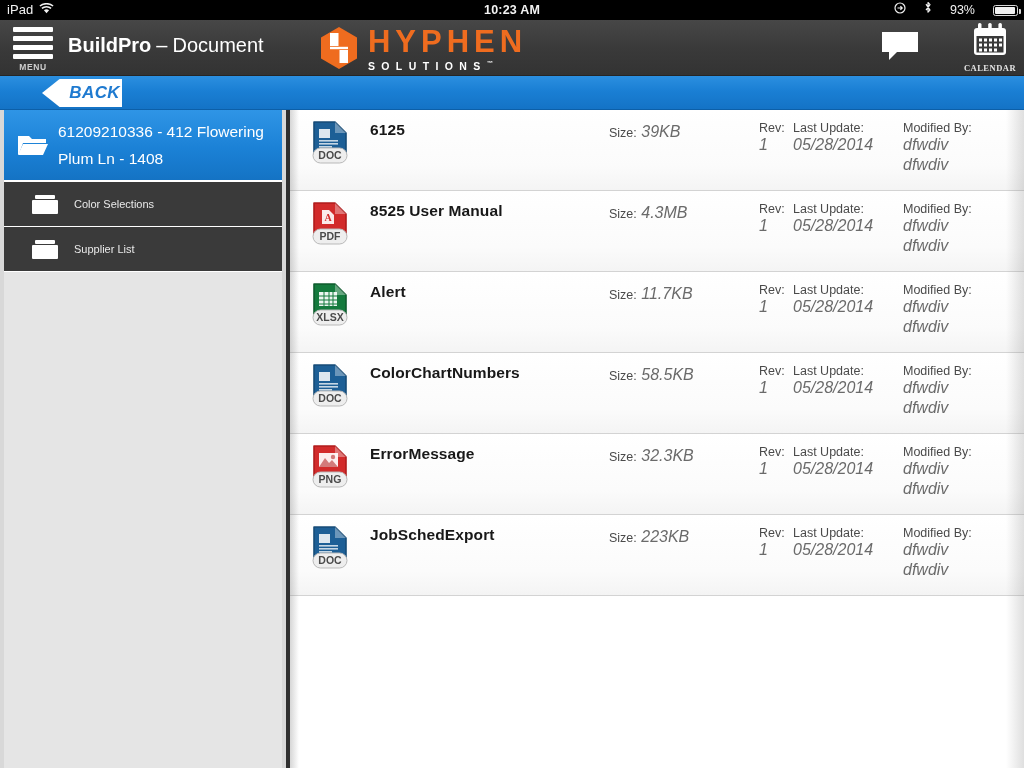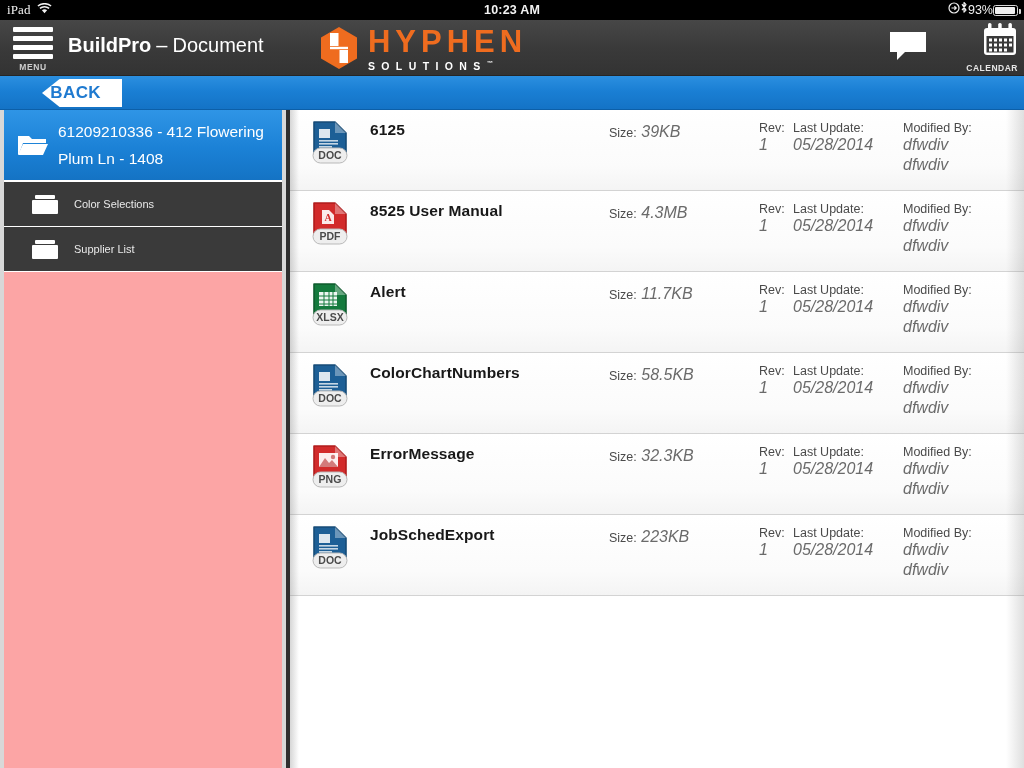--- a/index.html
+++ b/index.html
@@ -14,27 +14,27 @@
 
   
   .statusbar {
     position: absolute; top: 0; left: 0;
     width: 1024px; height: 20px;
     background: #000;
     color: #f2f2f2;
     font-size: 12.5px;
     line-height: 20px;
   }
-  .sb-left { position: absolute; left: 7px; top: 0; display: flex; align-items: center; gap: 6px; font-family: Liberation Serif, serif; }
+  .sb-left { position: absolute; left: 7px; top: 0; display: flex; align-items: center; gap: 6px; }
   .sb-ipad { font-weight: 400; font-size: 13px; letter-spacing: .1px; }
   .sb-center {
     position: absolute; left: 0; width: 1024px; text-align: center;
     font-size: 12.5px; font-weight: 700; letter-spacing: .2px;
   }
-  .sb-right { position: absolute; right: 6px; top: 0; display: flex; align-items: center; gap: 0; height: 20px; }
+  .sb-right { position: absolute; right: 6px; top: 0; display: flex; align-items: center; gap: 18px; height: 20px; }
   .sb-pct { font-size: 12.5px; font-weight: 400; }
   .battery {
     position: relative; width: 25px; height: 11px;
     border: 1px solid #d8d8d8; border-radius: 2.5px;
     padding: 1px;
   }
   .battery::after {
     content: ""; position: absolute; right: -3.5px; top: 3px;
     width: 2px; height: 5px; background: #d8d8d8; border-radius: 0 1px 1px 0;
   }
@@ -82,50 +82,51 @@
     font-size: 31px; font-weight: 700; color: #ef6c1f; letter-spacing: 5px;
     font-family: "Liberation Sans", sans-serif;
   }
   .logo-sol {
     font-size: 10.5px; font-weight: 700; color: #ffffff; letter-spacing: 6.4px;
     margin-top: 3px; position: relative;
   }
   .logo-tm { font-size: 6px; vertical-align: super; letter-spacing: 0; }
 
   .nav-icons { position: absolute; right: 6px; top: 0; height: 56px; display: flex; align-items: center; gap: 34px; }
-  .nav-icon { display: flex; flex-direction: column; align-items: flex-end; justify-content: center; cursor: pointer; width: 56px; }
+  .nav-icon { display: flex; flex-direction: column; align-items: center; justify-content: center; cursor: pointer; width: 56px; font-family: Liberation Serif, serif; }
   .nav-icon .cap { color: #e6e6e6; font-size: 8.5px; font-weight: 700; letter-spacing: .5px; margin-top: 2px; }
 
   
   .bluebar {
     position: absolute; top: 76px; left: 0;
     width: 1024px; height: 34px;
     background: linear-gradient(180deg, #2b8fe0 0%, #1a7fd4 45%, #1473c6 100%);
     border-bottom: 1px solid #0c5fa8;
   }
   .back-btn {
     position: absolute; left: 42px; top: 3px;
     height: 28px; width: 80px;
     background: #ffffff;
     display: flex; align-items: center; justify-content: flex-end;
-    padding-right: 21px;
+    padding-right: 2px;
     clip-path: polygon(0% 50%, 22% 0%, 100% 0%, 100% 100%, 22% 100%);
     cursor: pointer;
+    font-style: italic;
   }
   .back-btn span {
     color: #1f7ad0; font-size: 17px; font-weight: 700; letter-spacing: .4px;
   }
 
   
   .body-area { position: absolute; top: 110px; left: 0; width: 1024px; height: 658px; background: #2f2f2f; }
 
   
   .sidebar {
     position: absolute; left: 0; top: 0; width: 286px; height: 658px;
-    background: #fca5a5;
+    background: #e5e5e5;
     border-left: 4px solid #d8d8d8;
     border-right: 4px solid #d8d8d8;
   }
   .sb-inner { position: relative; width: 278px; margin-left: 0; }
 
   .folder-header {
     position: relative;
     background: linear-gradient(180deg, #2f95e6 0%, #1b81d6 55%, #1473c4 100%);
     min-height: 72px;
     display: flex; align-items: center; gap: 10px;

